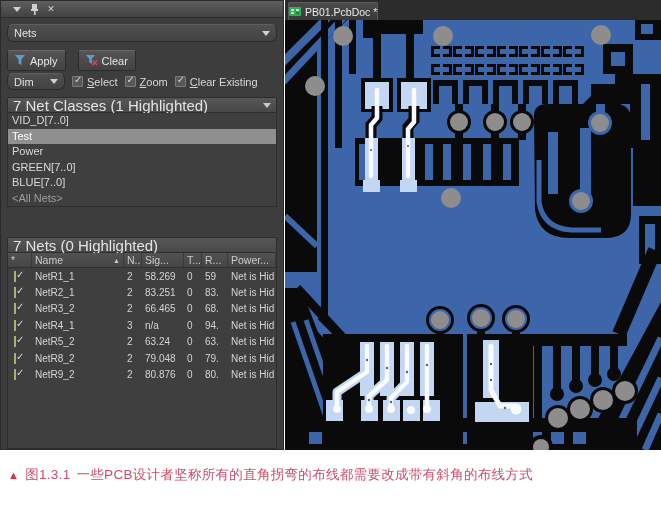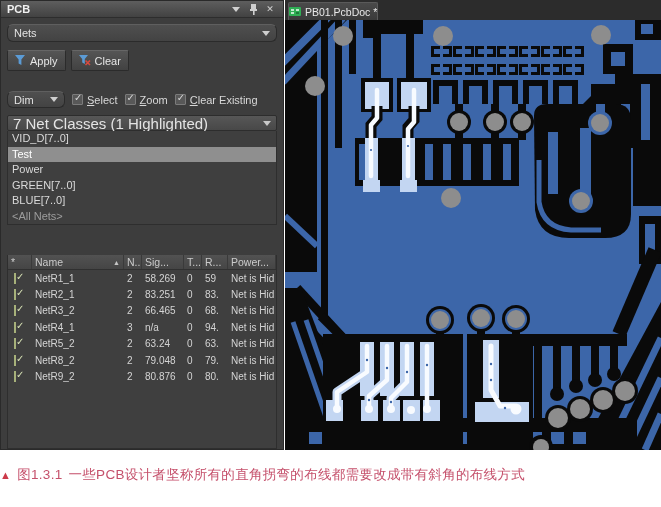--- a/index.html
+++ b/index.html
@@ -13,21 +13,21 @@
   
   .panel{position:absolute;left:0;top:0;width:284px;height:450px;background:#3d3d3d;border:1px solid #2a2a2a;display:flex;flex-direction:column;font-size:11px;color:#d8d8d8}
   .p-title{height:17px;background:linear-gradient(#5e5e5e,#424242);display:flex;align-items:center;padding:0 6px;border-bottom:1px solid #2d2d2d}
   .p-title .t{font-weight:bold;color:#f0f0f0;flex:1}
   .tbtn{width:14px;height:13px;display:flex;align-items:center;justify-content:center;color:#d0d0d0;font-size:9px;margin-left:3px;cursor:default}
   .chev-down{width:0;height:0;border-left:4px solid transparent;border-right:4px solid transparent;border-top:5px solid #d0d0d0}
   .p-body{flex:1;padding:6px 6px 0 6px;display:flex;flex-direction:column}
   .select{height:18px;background:linear-gradient(#4f4f4f,#434343);border:1px solid #2b2b2b;border-top-color:#5f5f5f;border-radius:6px;display:flex;align-items:center;padding:0 6px;color:#e2e2e2}
   .select .arr{margin-left:auto;width:0;height:0;border-left:4px solid transparent;border-right:4px solid transparent;border-top:5px solid #cfcfcf}
   .mode{margin-bottom:8px}
-  .btn-row{display:flex;gap:5px;margin-bottom:20px}
+  .btn-row{display:flex;gap:12px;margin-bottom:2px}
   .btn{height:21px;background:linear-gradient(#555,#424242);border:1px solid #2b2b2b;border-top-color:#666;border-radius:2px;display:flex;align-items:center;gap:4px;padding:0 7px;color:#e6e6e6}
   .btn svg{display:block}
   .dim-row{display:flex;align-items:center;gap:7px;margin-bottom:7px}
   .select.dim{width:58px;height:17px;margin-bottom:0}
   .opt{display:flex;align-items:center;gap:4px;white-space:nowrap}
   .cbx{width:11px;height:11px;background:#585858;border:1px solid #7b7b7b;border-radius:1px;position:relative}
   .cbx::after{content:"✓";position:absolute;left:1px;top:-3px;font-size:10px;color:#d6d6d6}
   .opt .lbl{display:inline-block}
   .opt .lbl::first-letter{text-decoration:underline}
   .sec-head{height:16px;background:linear-gradient(#575757,#484848);border:1px solid #2d2d2d;border-radius:2px;display:flex;align-items:center;padding:0 5px;color:#e4e4e4;font-size:15px}
@@ -53,32 +53,31 @@
   .pcbsvg{display:block}
 
   
   .blu{fill:var(--pcb_blue)} .blk{fill:var(--pcb_black)} .via{fill:var(--via_gray)}
   .pad{fill:var(--pad_highlight)} .wht{fill:var(--trace_highlight)}
   .lblu{stroke:var(--pcb_blue);fill:none} .lblk{stroke:var(--pcb_black);fill:none}
   .lwht{stroke:var(--trace_highlight);fill:none;stroke-linecap:round;stroke-linejoin:round}
   .lpad{stroke:var(--pad_highlight);fill:none;stroke-linecap:round;stroke-linejoin:round}
 
   
-  .caption{position:absolute;left:0;top:466px;width:648px;font-size:13.5px;color:var(--caption);letter-spacing:.3px;white-space:nowrap}
+  .caption{position:absolute;left:8px;top:466px;width:648px;font-size:13.5px;color:var(--caption);letter-spacing:.3px;white-space:nowrap}
   .caption .mark{color:#cc3a4a;font-size:11px;margin-right:6px}
   .caption .fig{margin-right:6px}
 </style>
 </head>
 <body>
 
 <div class="stage">
 
   <div class="panel">
     <div class="p-title">
-      <span class="t">PCB</span>
       <span class="tbtn">
           <span class="chev-down"></span>
         </span>
       <span class="tbtn">
         <svg width="9" height="11" viewBox="0 0 9 11">
             <rect x="2" y="0" width="5" height="5" fill="#cfcfcf"></rect>
             <rect x="1" y="5" width="7" height="2" fill="#cfcfcf"></rect>
             <rect x="4" y="7" width="1.6" height="4" fill="#cfcfcf"></rect>
           </svg>
       </span>
@@ -134,20 +133,23 @@
         <div class="li">VID_D[7..0]</div>
         <div class="li sel">Test</div>
         <div class="li">Power</div>
         <div class="li">GREEN[7..0]</div>
         <div class="li">BLUE[7..0]</div>
         <div class="li dim2">&lt;All Nets&gt;</div>
       </div>
 
       <div class="spacer"></div>
 
+      <div class="sec-head">
+        <span>7 Nets (0 Highlighted)</span>
+      </div>
       <div class="tableWrap">
         <div class="thead">
           <span class="c">*</span>
           <span class="c">
               <span>Name</span>
               <span class="sort">▲</span>
             </span>
           <span class="c">N..</span>
           <span class="c">Sig...</span>
           <span class="c">T...</span>

